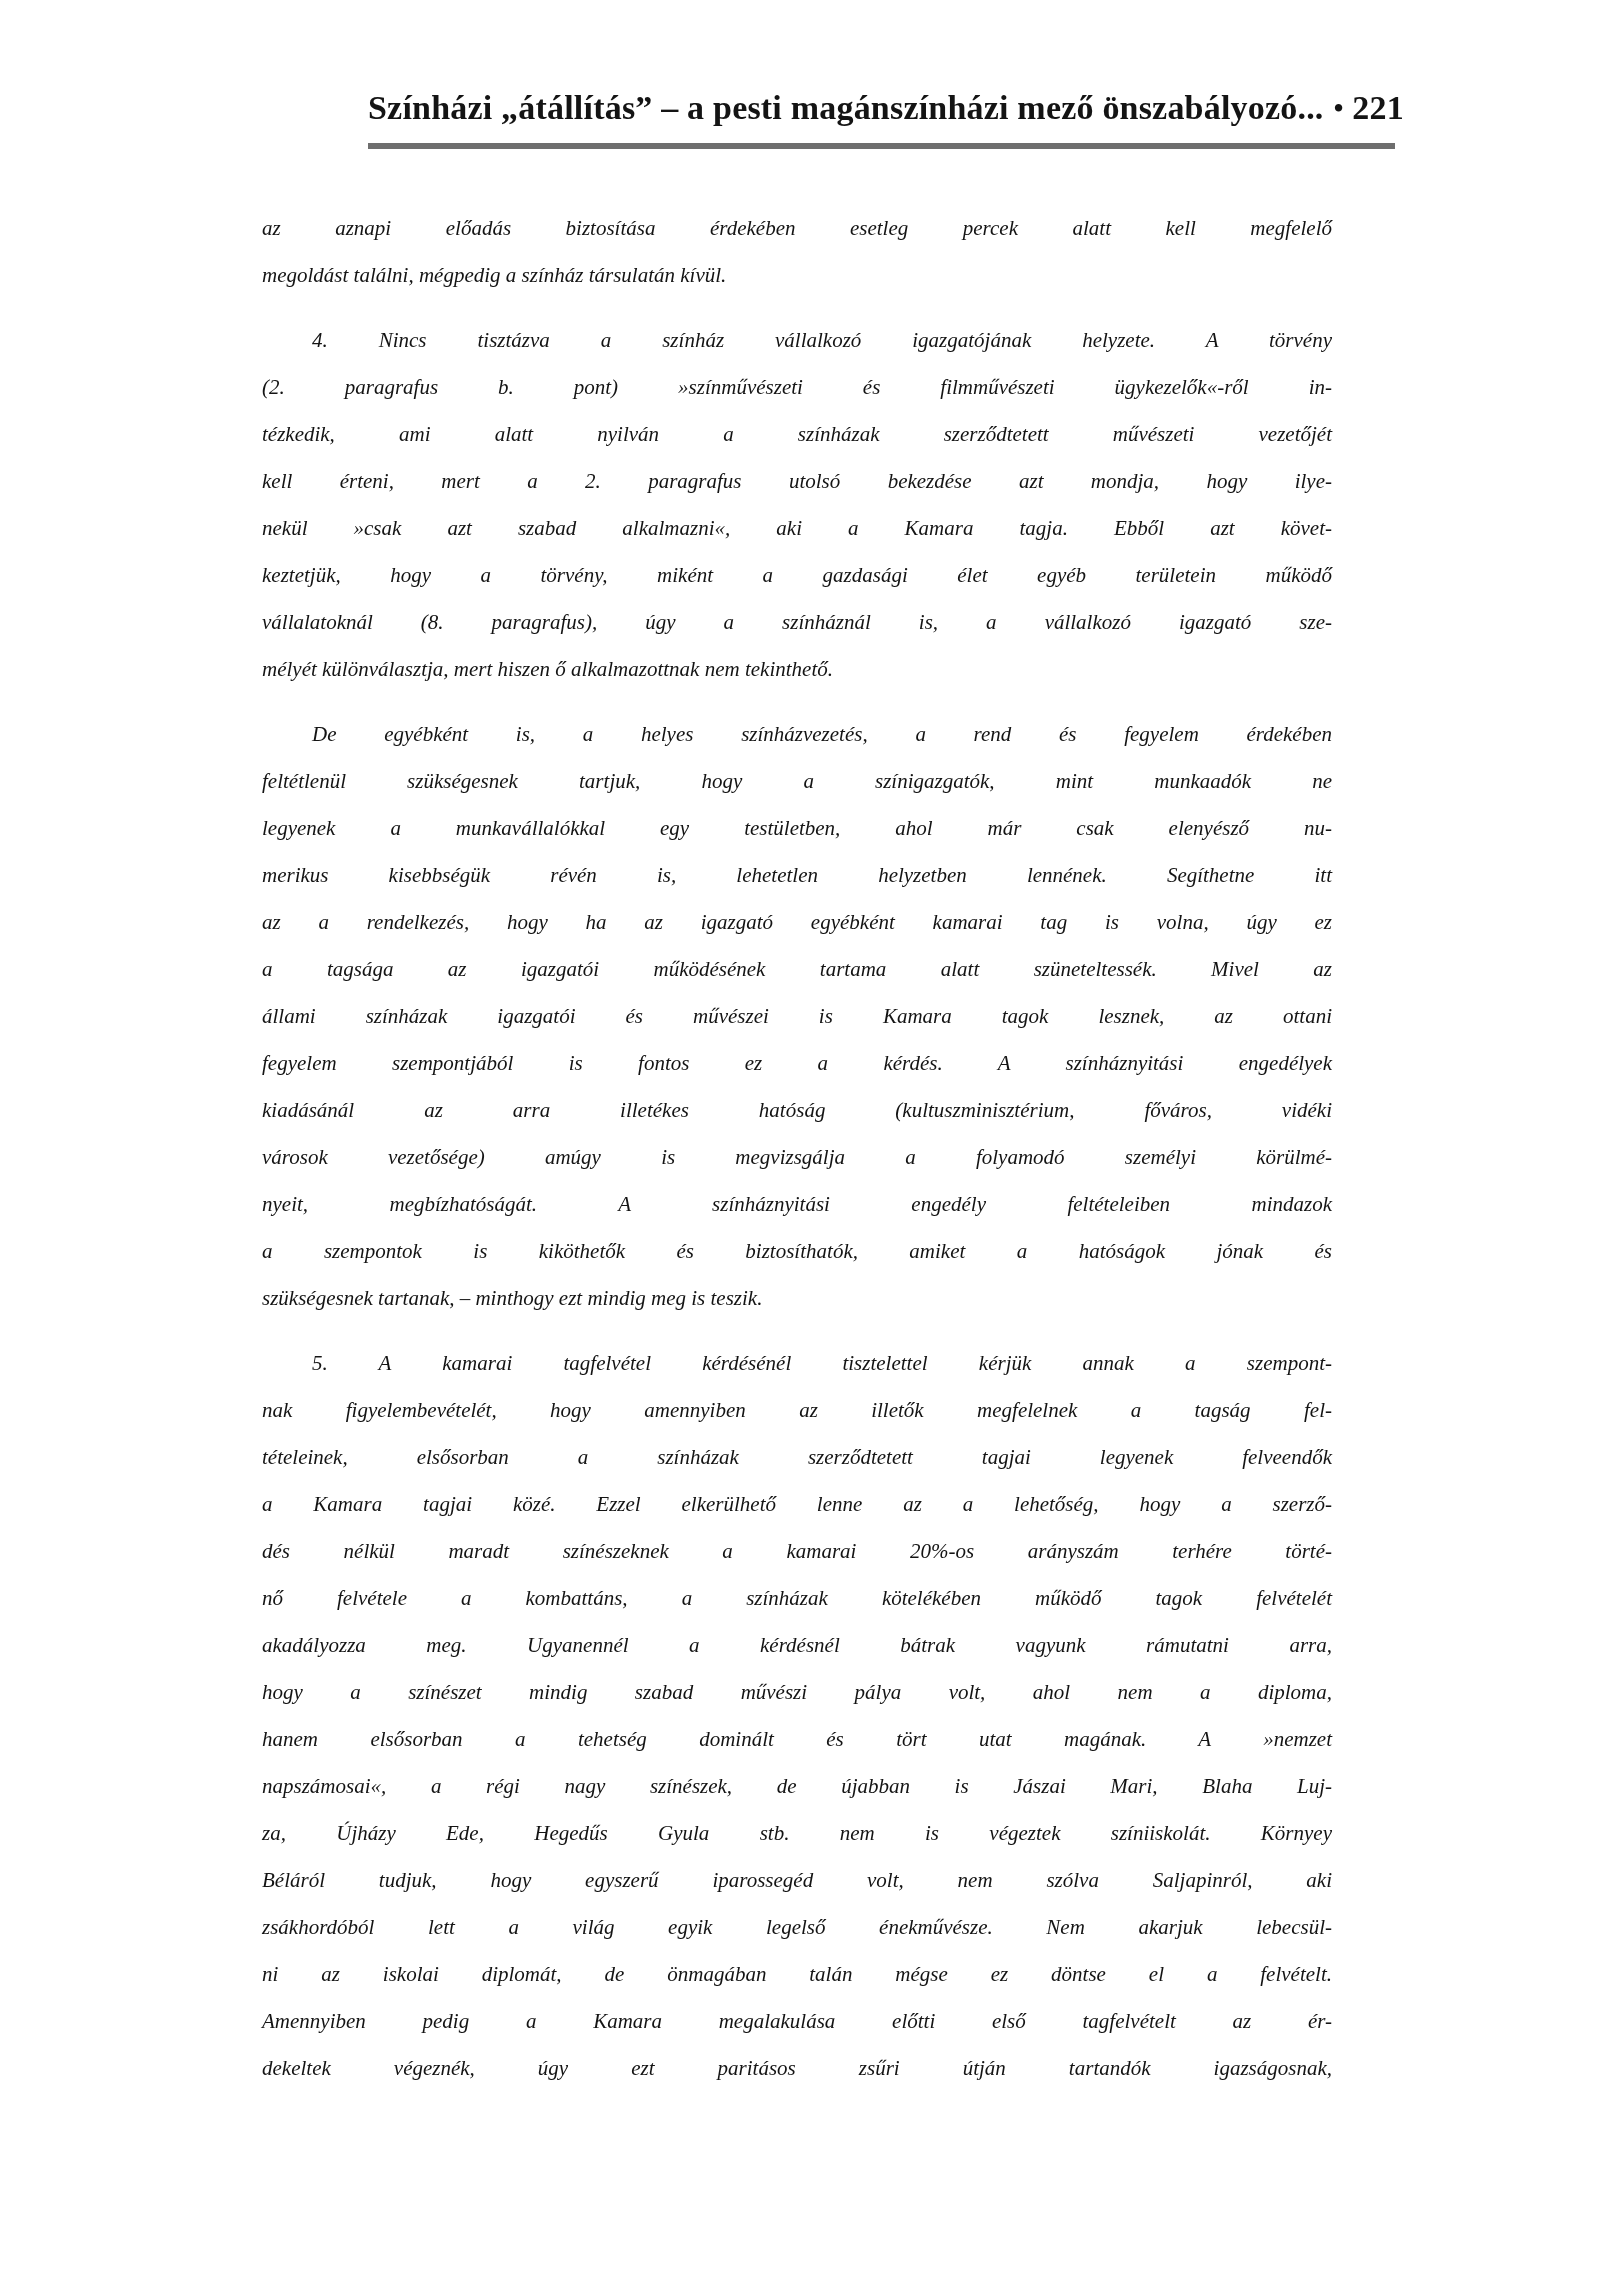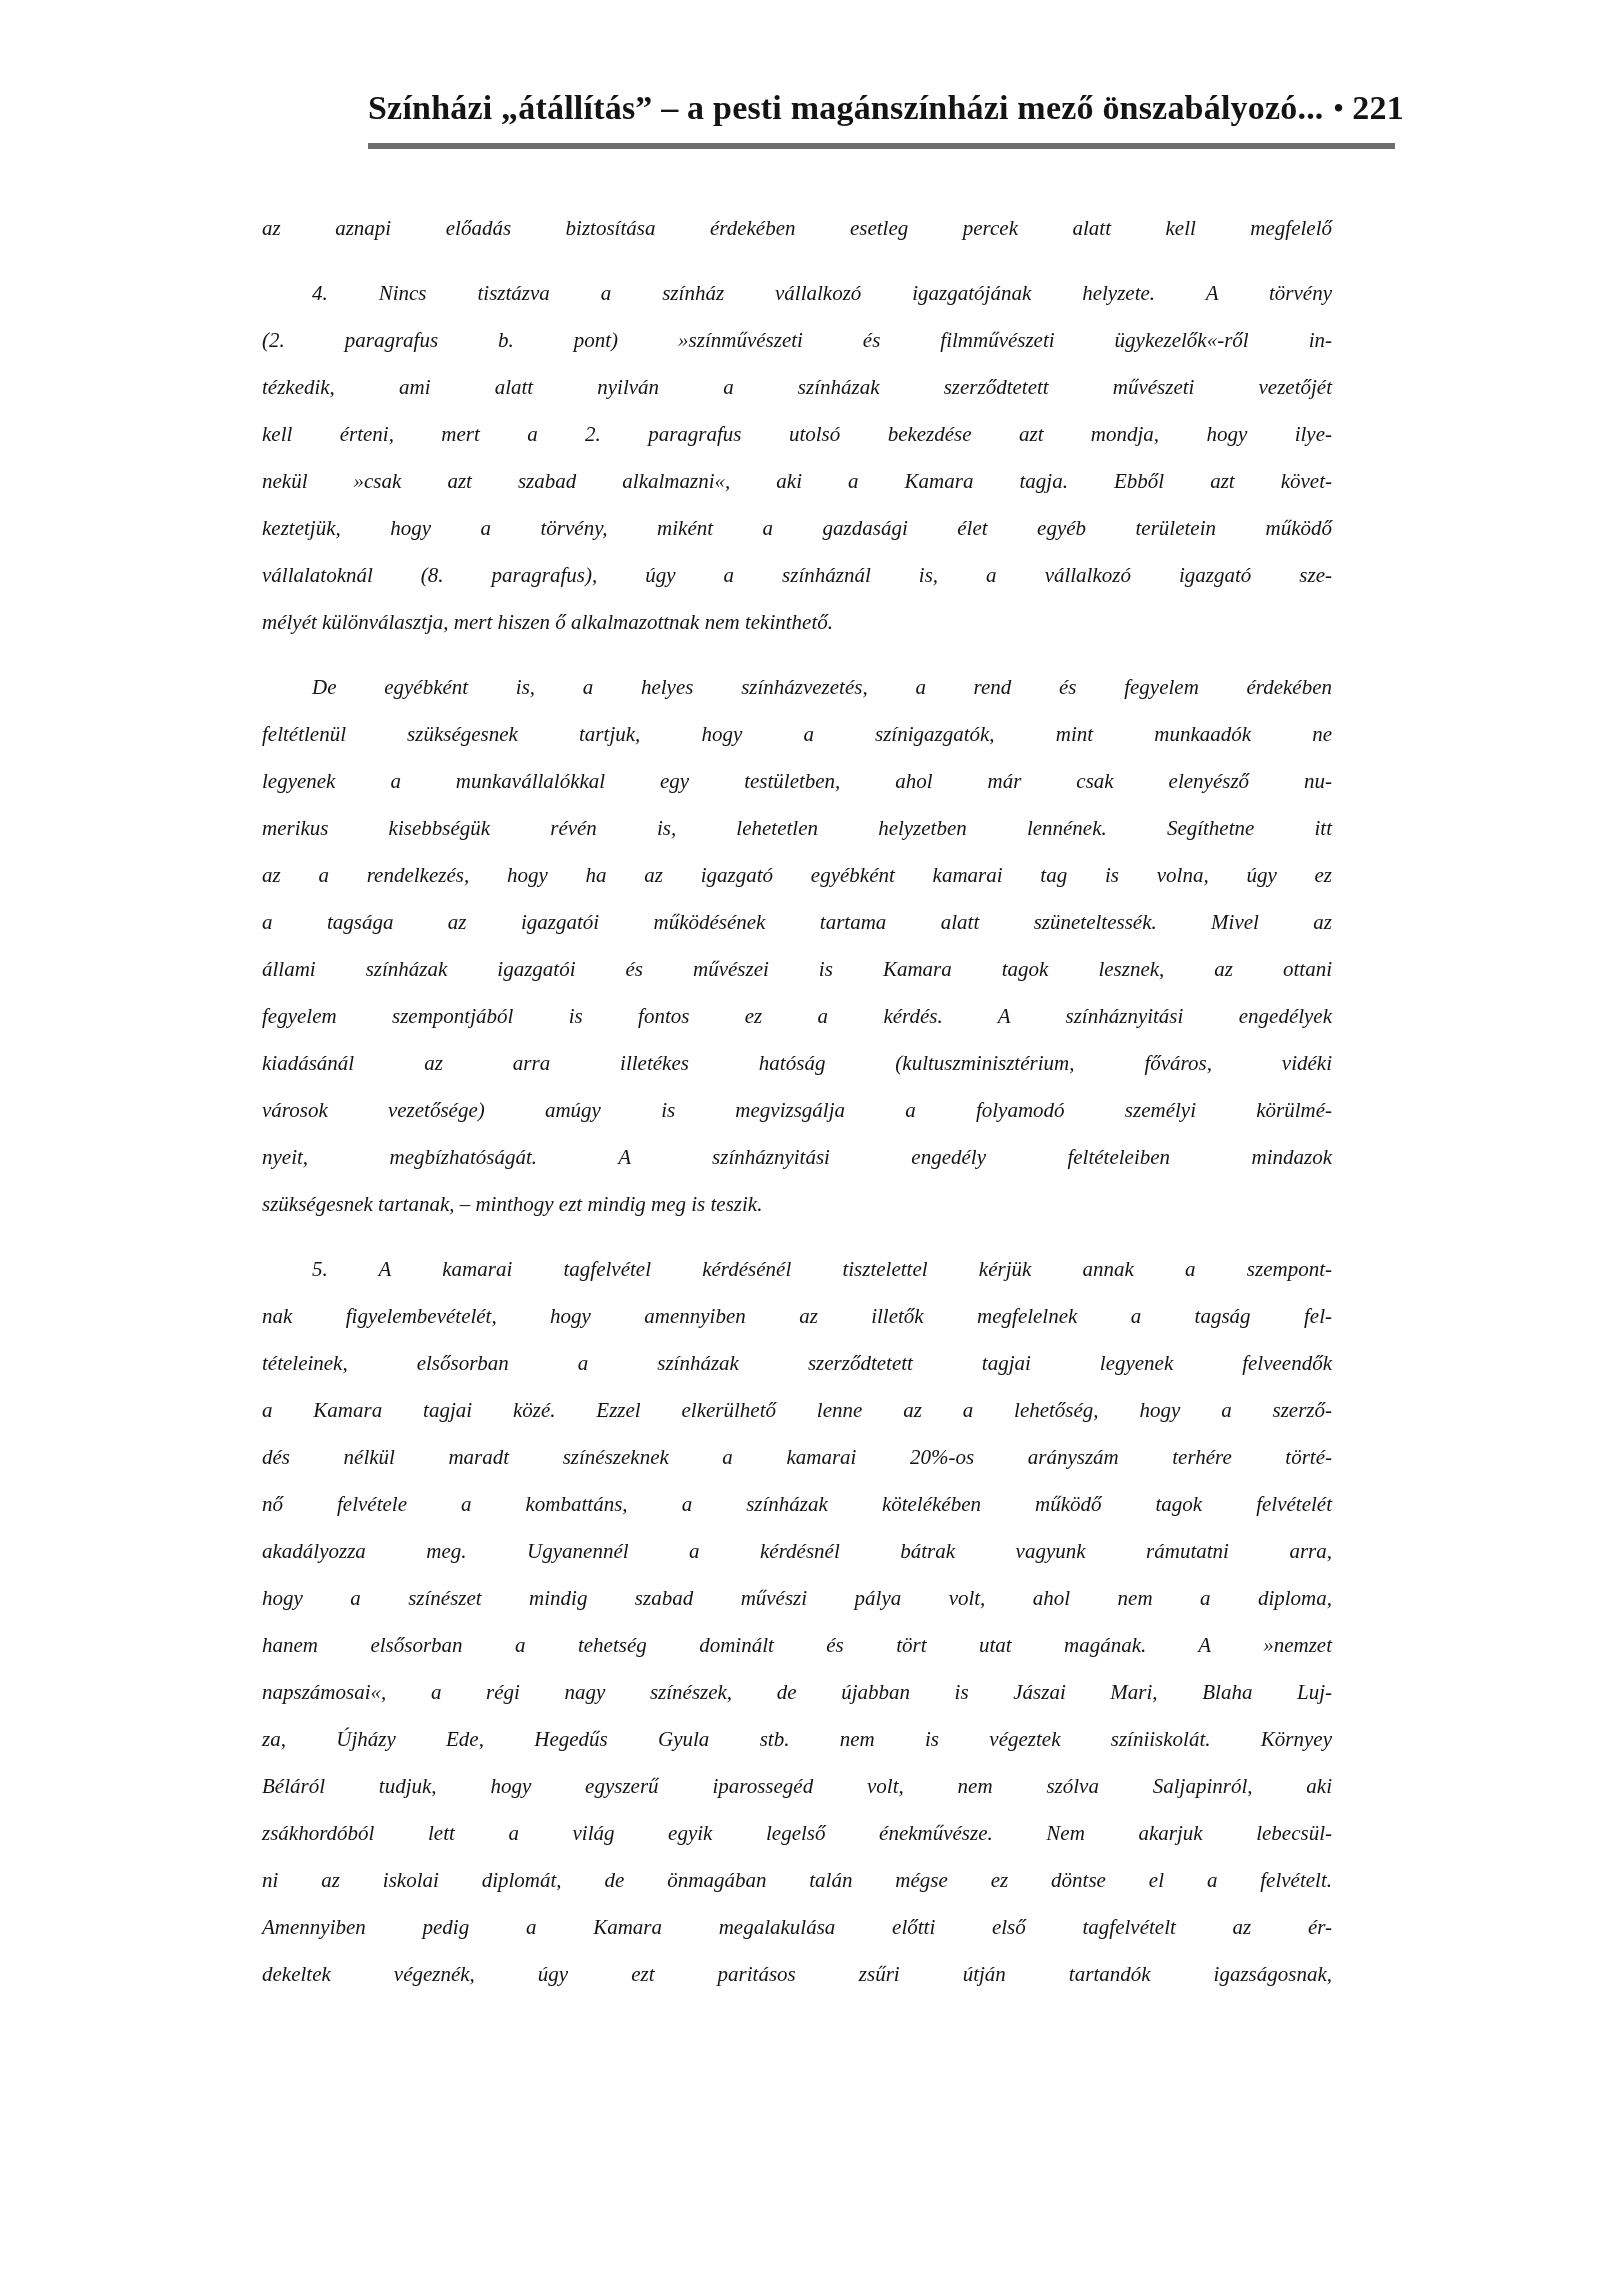--- a/index.html
+++ b/index.html
@@ -74,39 +74,41 @@
 
   <header class="page-header">
     <div class="header-line">
       <span>Színházi „átállítás” – a pesti magánszínházi mező önszabályozó...</span><span class="bullet">•</span><span>221</span>
     </div>
     <div class="header-rule"></div>
   </header>
 
   <main class="textblock" id="textblock">
       <div class="line justify">az aznapi előadás biztosítása érdekében esetleg percek alatt kell megfelelő</div>
+      <div class="line">megoldást találni, mégpedig a színház társulatán kívül.</div>
       <div class="line justify indent">4. Nincs tisztázva a színház vállalkozó igazgatójának helyzete. A törvény</div>
       <div class="line justify">(2. paragrafus b. pont) »színművészeti és filmművészeti ügykezelők«-ről in-</div>
       <div class="line justify">tézkedik, ami alatt nyilván a színházak szerződtetett művészeti vezetőjét</div>
       <div class="line justify">kell érteni, mert a 2. paragrafus utolsó bekezdése azt mondja, hogy ilye-</div>
       <div class="line justify">nekül »csak azt szabad alkalmazni«, aki a Kamara tagja. Ebből azt követ-</div>
       <div class="line justify">keztetjük, hogy a törvény, miként a gazdasági élet egyéb területein működő</div>
       <div class="line justify">vállalatoknál (8. paragrafus), úgy a színháznál is, a vállalkozó igazgató sze-</div>
       <div class="line">mélyét különválasztja, mert hiszen ő alkalmazottnak nem tekinthető.</div>
       <div class="line justify indent">De egyébként is, a helyes színházvezetés, a rend és fegyelem érdekében</div>
       <div class="line justify">feltétlenül szükségesnek tartjuk, hogy a színigazgatók, mint munkaadók ne</div>
       <div class="line justify">legyenek a munkavállalókkal egy testületben, ahol már csak elenyésző nu-</div>
       <div class="line justify">merikus kisebbségük révén is, lehetetlen helyzetben lennének. Segíthetne itt</div>
       <div class="line justify">az a rendelkezés, hogy ha az igazgató egyébként kamarai tag is volna, úgy ez</div>
       <div class="line justify">a tagsága az igazgatói működésének tartama alatt szüneteltessék. Mivel az</div>
       <div class="line justify">állami színházak igazgatói és művészei is Kamara tagok lesznek, az ottani</div>
       <div class="line justify">fegyelem szempontjából is fontos ez a kérdés. A színháznyitási engedélyek</div>
       <div class="line justify">kiadásánál az arra illetékes hatóság (kultuszminisztérium, főváros, vidéki</div>
       <div class="line justify">városok vezetősége) amúgy is megvizsgálja a folyamodó személyi körülmé-</div>
       <div class="line justify">nyeit, megbízhatóságát. A színháznyitási engedély feltételeiben mindazok</div>
+      <div class="line justify">a szempontok is kiköthetők és biztosíthatók, amiket a hatóságok jónak és</div>
       <div class="line">szükségesnek tartanak, – minthogy ezt mindig meg is teszik.</div>
       <div class="line justify indent">5. A kamarai tagfelvétel kérdésénél tisztelettel kérjük annak a szempont-</div>
       <div class="line justify">nak figyelembevételét, hogy amennyiben az illetők megfelelnek a tagság fel-</div>
       <div class="line justify">tételeinek, elsősorban a színházak szerződtetett tagjai legyenek felveendők</div>
       <div class="line justify">a Kamara tagjai közé. Ezzel elkerülhető lenne az a lehetőség, hogy a szerző-</div>
       <div class="line justify">dés nélkül maradt színészeknek a kamarai 20%-os arányszám terhére törté-</div>
       <div class="line justify">nő felvétele a kombattáns, a színházak kötelékében működő tagok felvételét</div>
       <div class="line justify">akadályozza meg. Ugyanennél a kérdésnél bátrak vagyunk rámutatni arra,</div>
       <div class="line justify">hogy a színészet mindig szabad művészi pálya volt, ahol nem a diploma,</div>
       <div class="line justify">hanem elsősorban a tehetség dominált és tört utat magának. A »nemzet</div>

